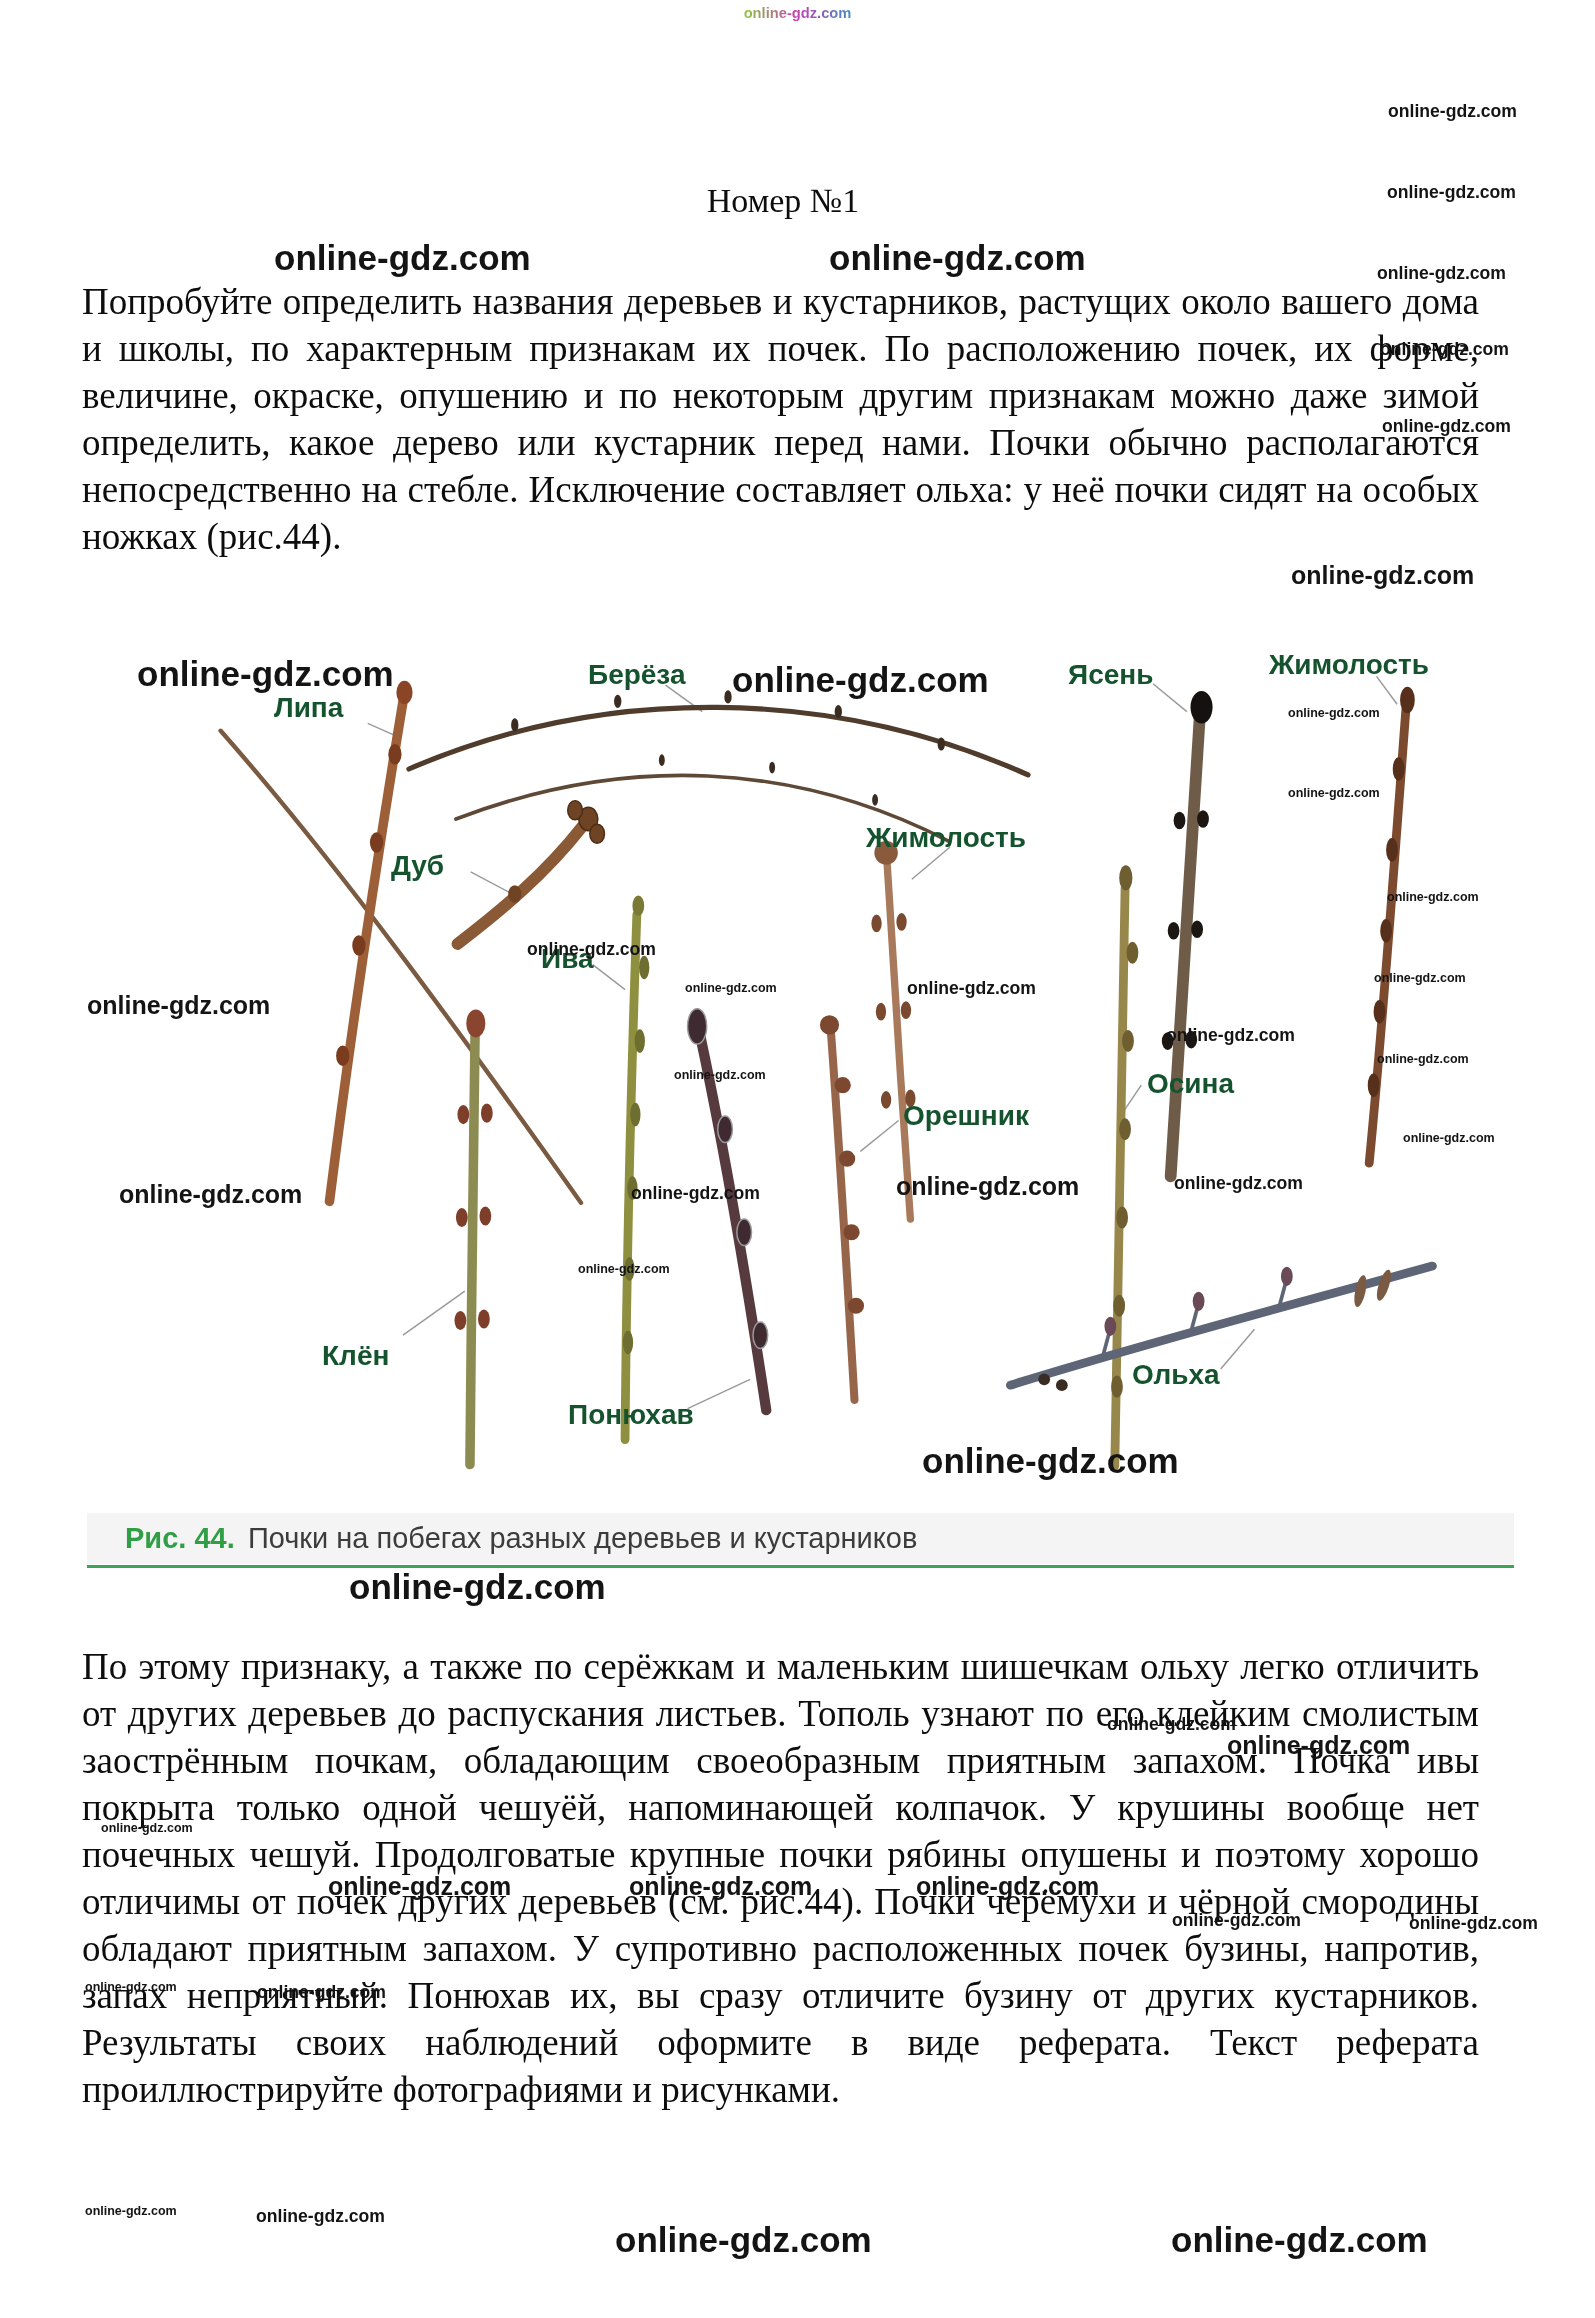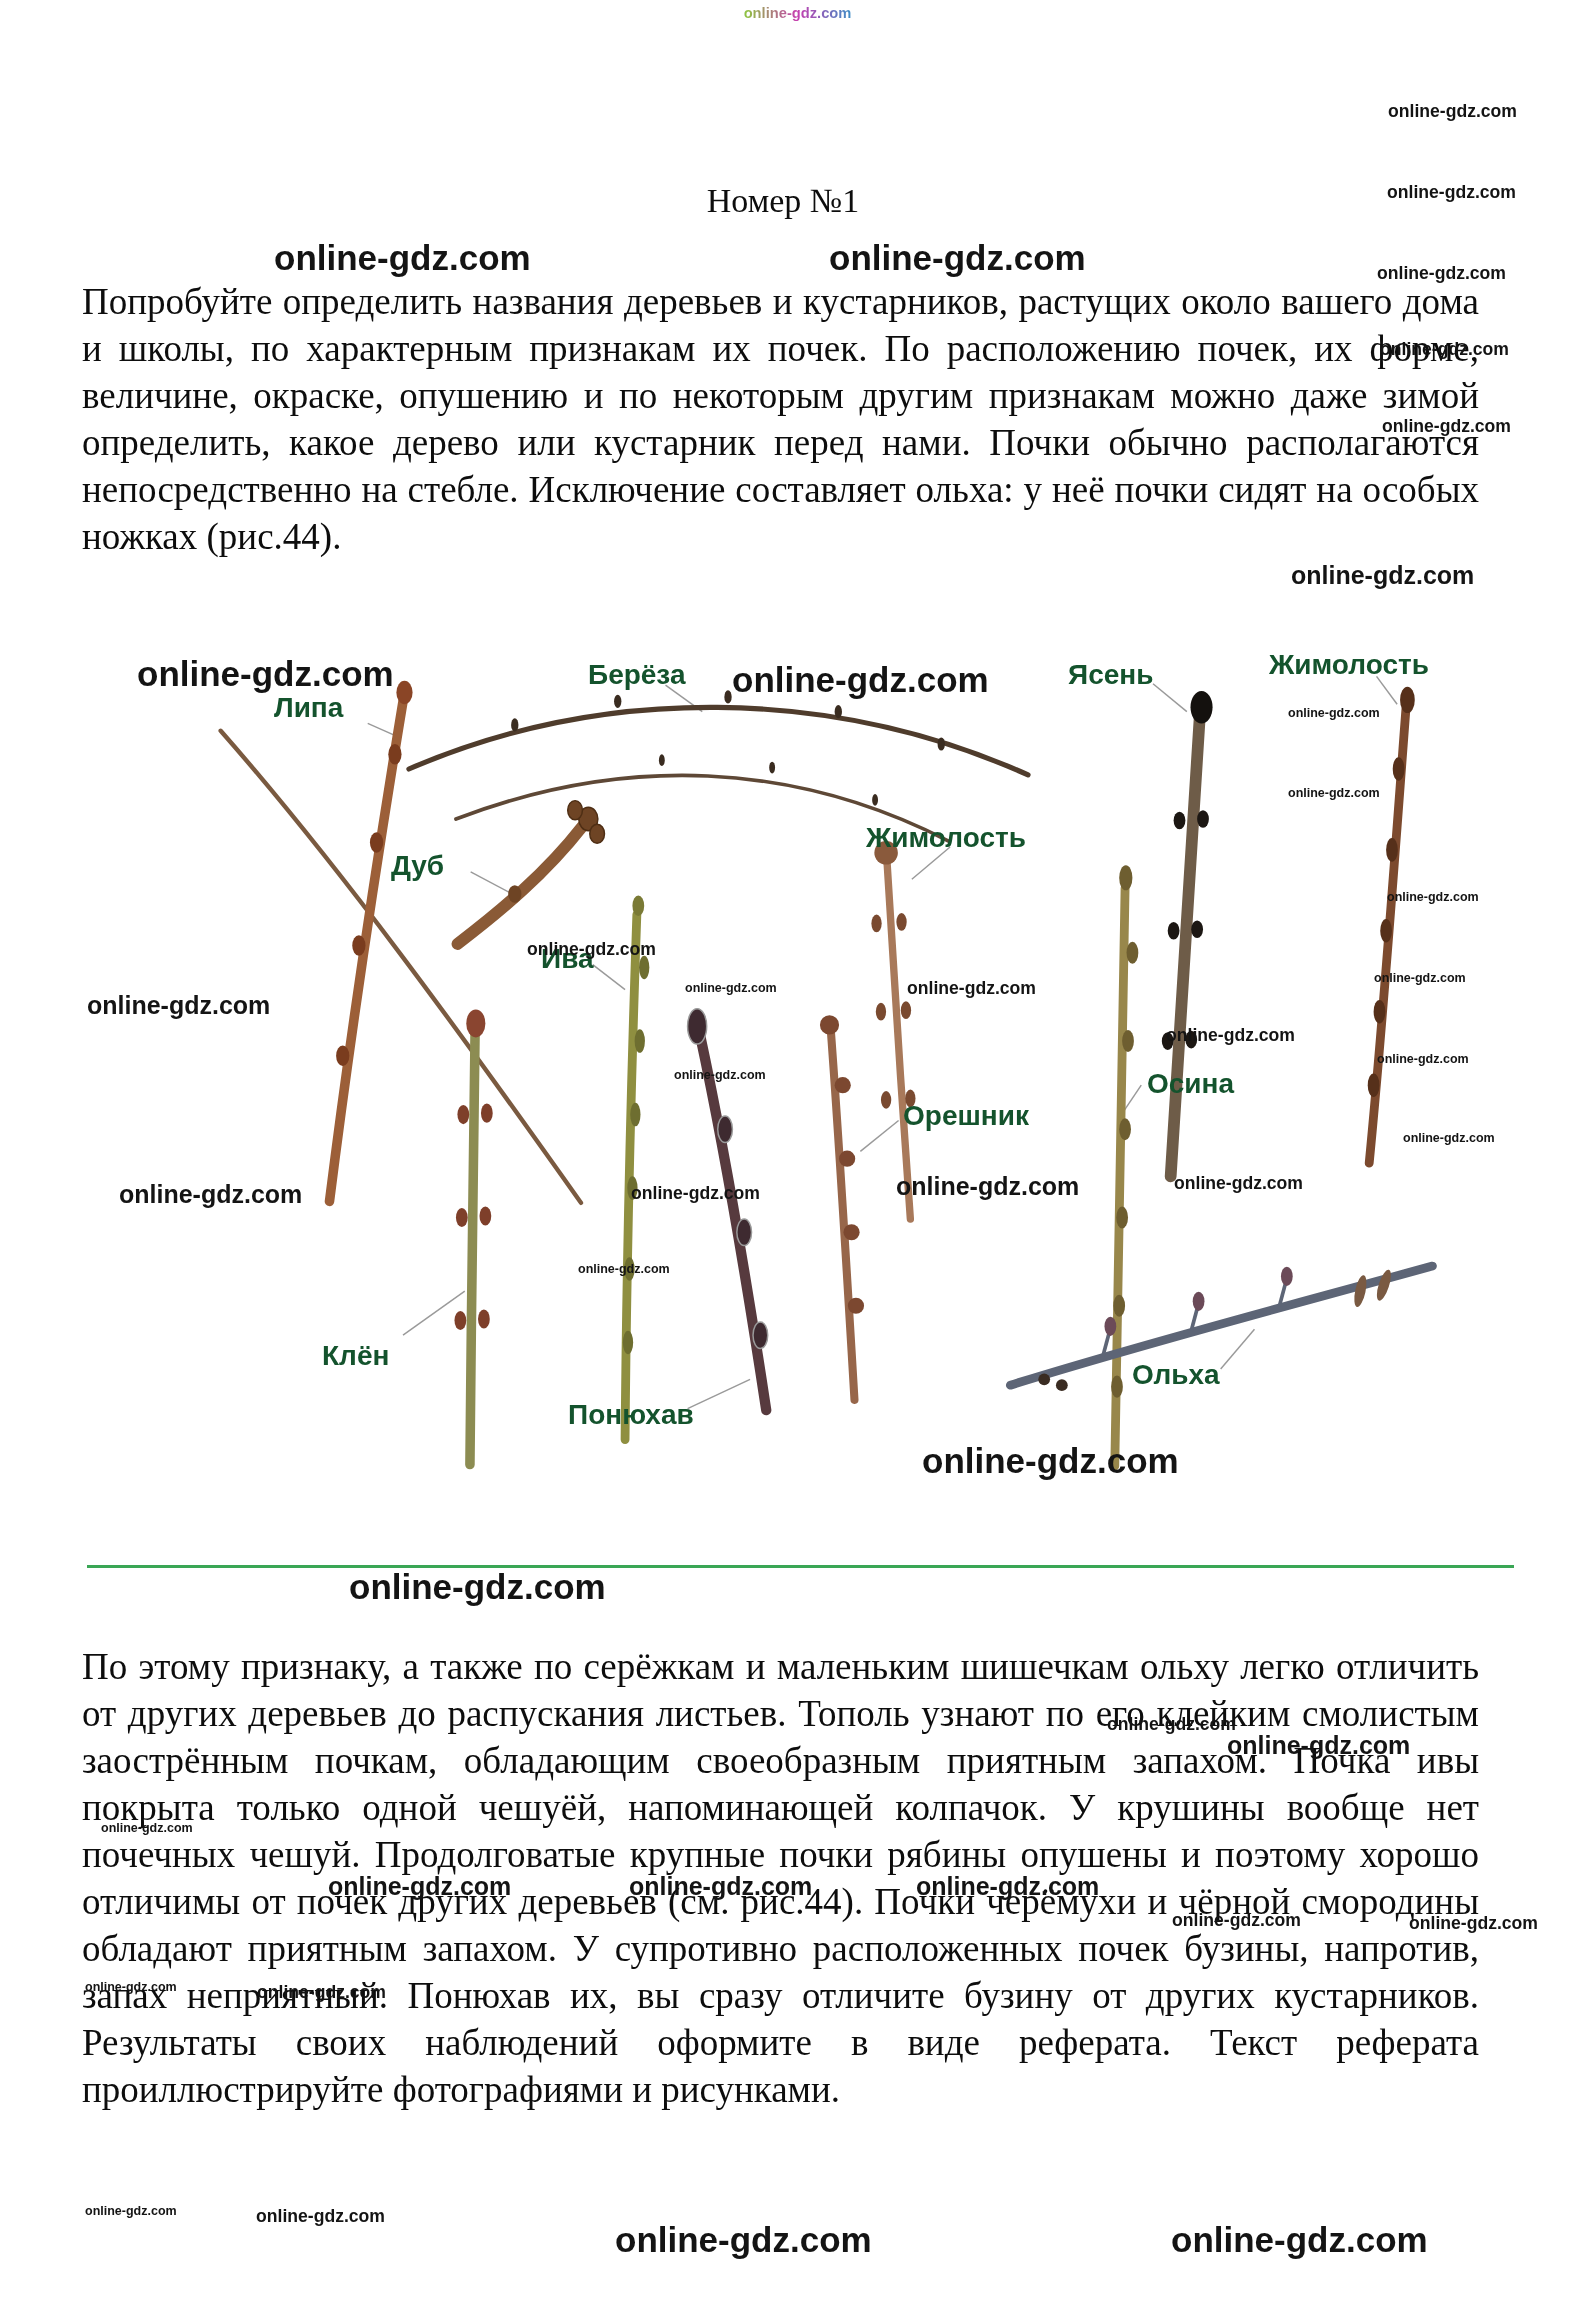--- a/index.html
+++ b/index.html
@@ -207,20 +207,24 @@
   <div class="fig-label" style="left:1269px;top:649px;">Жимолость</div>
   <div class="fig-label" style="left:391px;top:850px;">Дуб</div>
   <div class="fig-label" style="left:866px;top:822px;">Жимолость</div>
   <div class="fig-label" style="left:541px;top:943px;">Ива</div>
   <div class="fig-label" style="left:903px;top:1100px;">Орешник</div>
   <div class="fig-label" style="left:1147px;top:1068px;">Осина</div>
   <div class="fig-label" style="left:322px;top:1340px;">Клён</div>
   <div class="fig-label" style="left:568px;top:1399px;">Понюхав</div>
   <div class="fig-label" style="left:1132px;top:1359px;">Ольха</div>
 
+  <div class="caption-band">
+    <span class="cap-prefix">Рис. 44.</span>
+    <span class="cap-text">Почки на побегах разных деревьев и кустарников</span>
+  </div>
   <div class="green-rule"></div>
 
   <p class="para para2">По этому признаку, а также по серёжкам и маленьким шишечкам ольху легко отличить от других деревьев до распускания листьев. Тополь узнают по его клейким смолистым заострённым почкам, обладающим своеобразным приятным запахом. Почка ивы покрыта только одной чешуёй, напоминающей колпачок. У крушины вообще нет почечных чешуй. Продолговатые крупные почки рябины опушены и поэтому хорошо отличимы от почек других деревьев (см. рис.44). Почки черёмухи и чёрной смородины обладают приятным запахом. У супротивно расположенных почек бузины, напротив, запах неприятный. Понюхав их, вы сразу отличите бузину от других кустарников. Результаты своих наблюдений оформите в виде реферата. Текст реферата проиллюстрируйте фотографиями и рисунками.</p>
 
   <div class="wm wm-sm" style="left:1388px;top:103px;">online-gdz.com</div>
   <div class="wm wm-sm" style="left:1387px;top:184px;">online-gdz.com</div>
   <div class="wm wm-lg" style="left:274px;top:240px;">online-gdz.com</div>
   <div class="wm wm-lg" style="left:829px;top:240px;">online-gdz.com</div>
   <div class="wm wm-sm" style="left:1377px;top:265px;">online-gdz.com</div>
   <div class="wm wm-sm" style="left:1380px;top:341px;">online-gdz.com</div>

